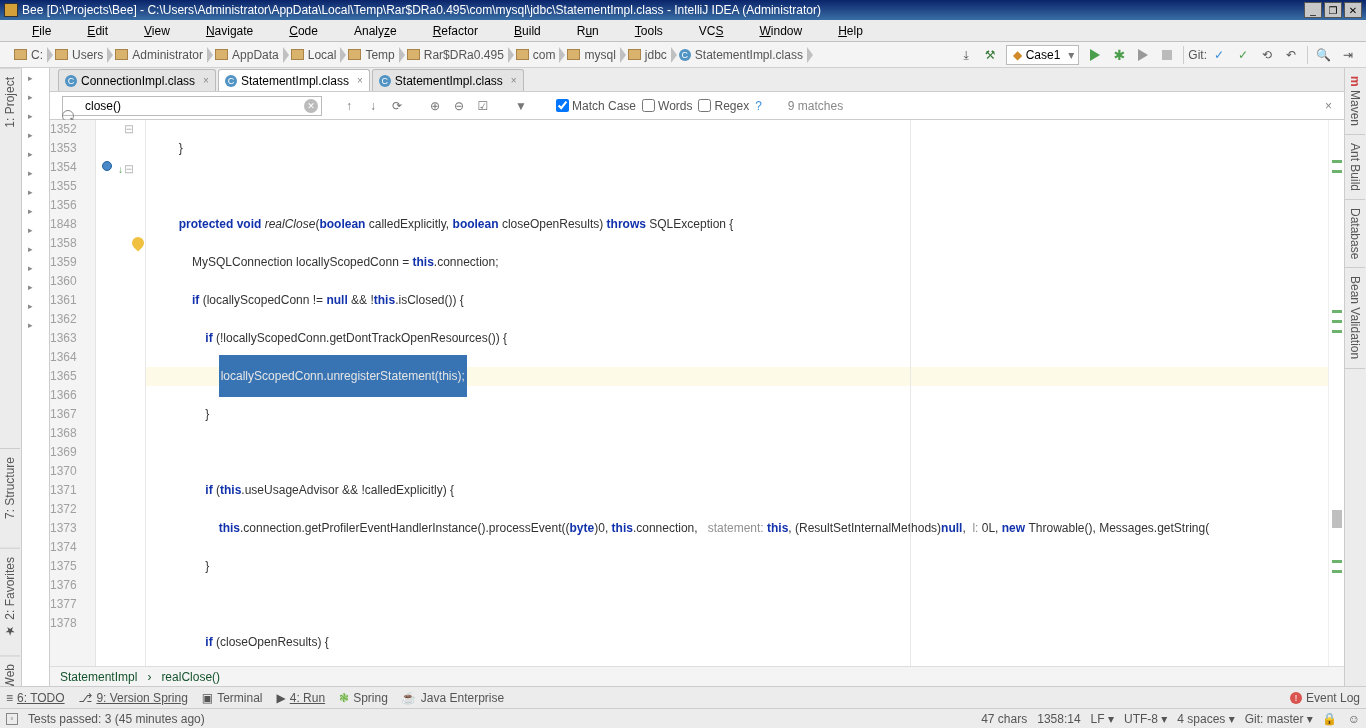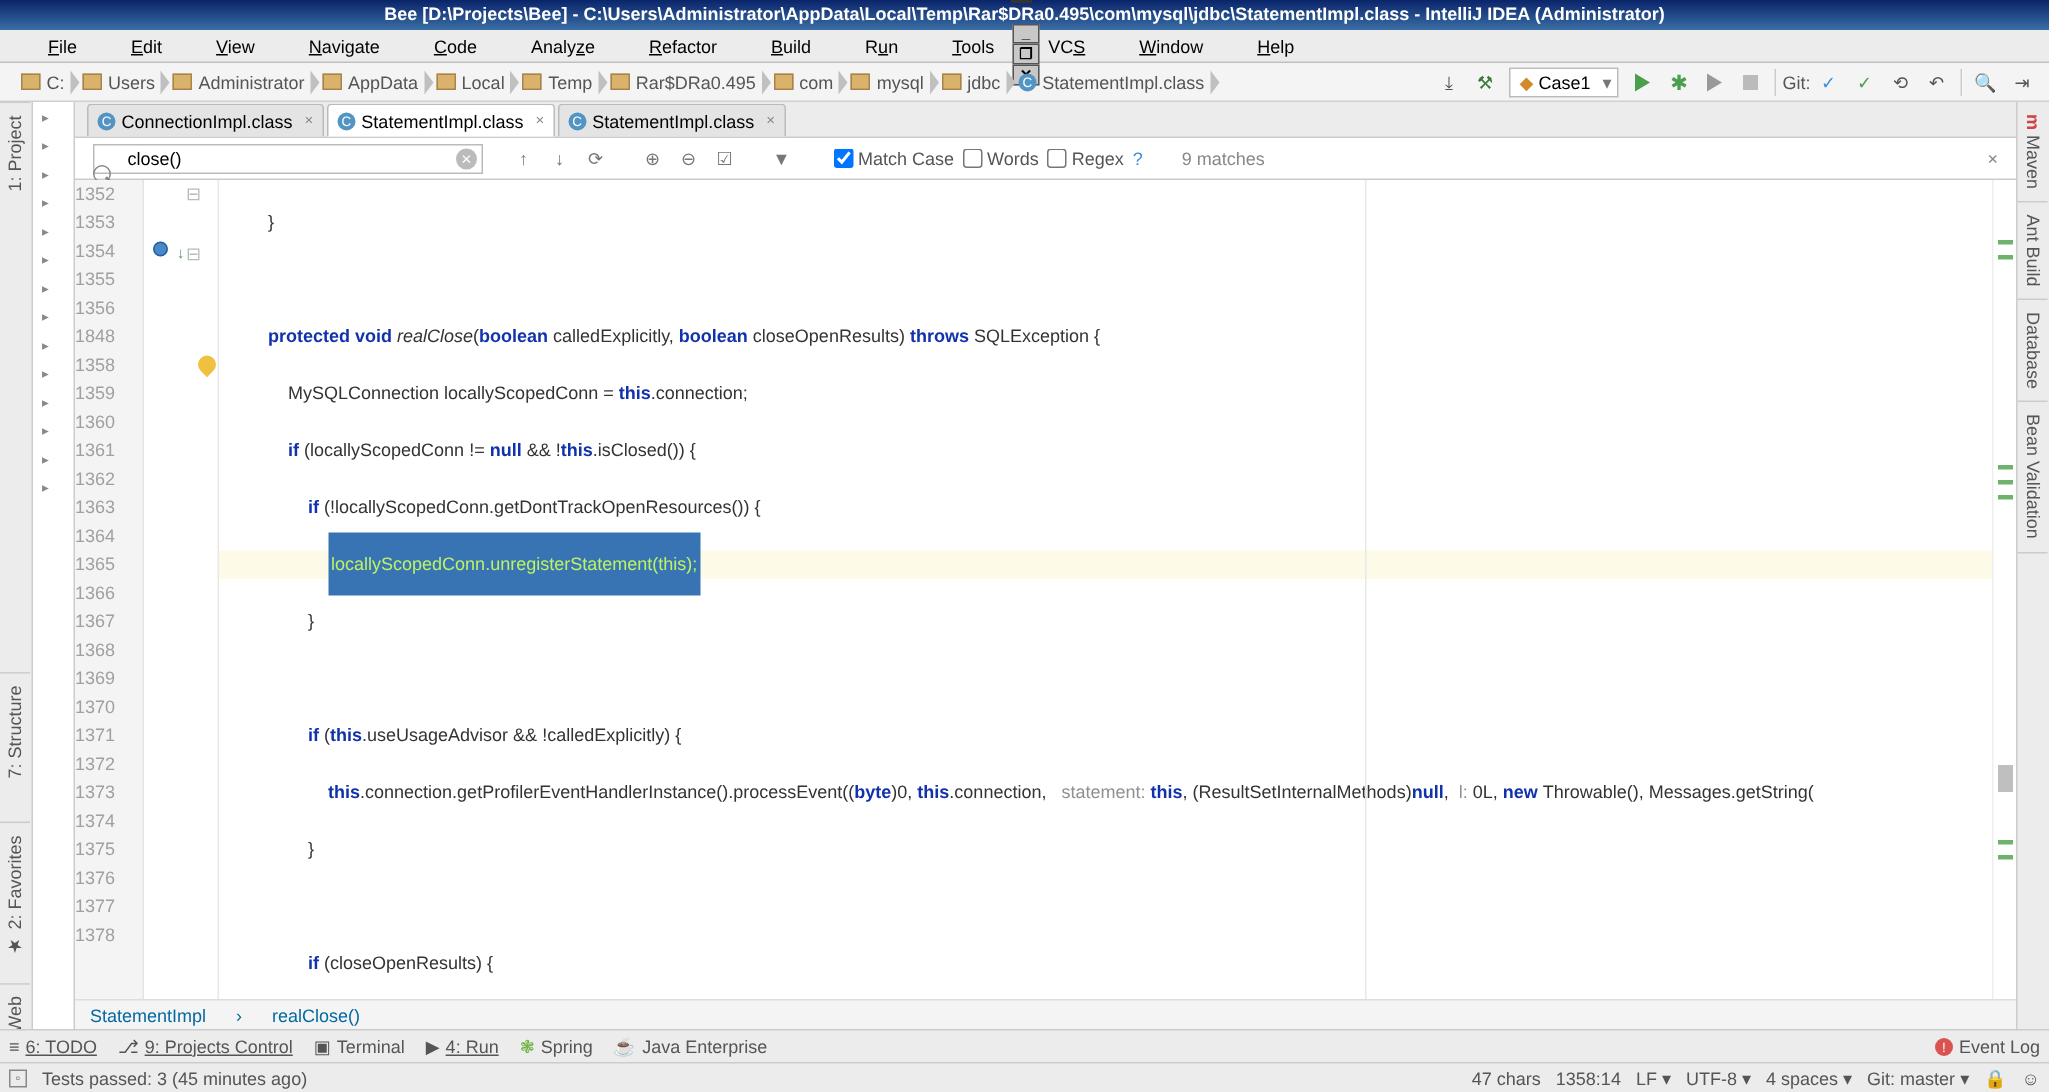--- a/index.html
+++ b/index.html
@@ -1,17 +1,17 @@
 <!DOCTYPE html>
 <html><head>
 <meta charset="utf-8">
 <style>
 * { margin:0; padding:0; box-sizing:border-box; font-family:"Microsoft YaHei","SimSun",sans-serif; font-size:12px; }
 body { background:#f2f2f2; width:1366px; height:728px; overflow:hidden; position:relative; }
-.titlebar { height:20px; background:linear-gradient(#0a246a,#3a6ea5);color:#fff;display:flex;align-items:center;padding:0 4px;font-weight:bold;flex-direction:column;}
+.titlebar { height:20px; background:linear-gradient(#0a246a,#3a6ea5);color:#fff;display:flex;align-items:center;padding:0 4px;font-weight:normal;}
 .titlebar .icon{width:14px;height:14px;background:#d4a03a;margin-right:4px;border:1px solid #333;}
 .titlebar .sp{flex:1;}
 .titlebar .winbtn{width:18px;height:16px;background:#c8c8c8;border:1px solid #555;margin-left:2px;display:flex;align-items:center;justify-content:center;color:#000;font-size:10px;}
 .menubar{height:22px;background:#ececec;border-bottom:1px solid #c0c0c0;display:flex;align-items:center;padding:0 6px;gap:4px;}
 .menubar span{padding:2px 6px;cursor:default;margin-left:20px;}
 .menubar span u{text-decoration:underline;}
 .navbar{height:26px;background:#f4f4f4;border-bottom:1px solid #d0d0d0;display:flex;align-items:center;padding:0 6px;gap:0;}
 .crumb{display:flex;align-items:center;height:22px;padding:0 4px 0 8px;position:relative;color:#555;}
 .crumb .fold{width:13px;height:11px;background:#d9b36c;border:1px solid #a8844a;margin-right:4px;}
 .crumb .cls{width:12px;height:12px;border-radius:50%;background:#5294c4;color:#fff;display:flex;align-items:center;justify-content:center;font-size:9px;margin-right:4px;}
@@ -53,27 +53,27 @@
 .findbar .sp{flex:1;}
 .findbar .closex{color:#888;padding:0 6px;}
 .code{flex:1;display:flex;overflow:hidden;font-family:"Consolas","Courier New",monospace;font-size:12px;position:relative;}
 .gutter{width:46px;background:#f4f4f4;border-right:1px solid #e4e4e4;text-align:left;color:#a0a0a0;padding-right:8px;line-height:19px;}
 .gut2{width:50px;background:#fff;border-right:1px solid #e8e8e8;line-height:19px;position:relative;}
 .bulb{position:absolute;width:12px;height:12px;background:#f0c040;border-radius:50% 50% 50% 0;transform:rotate(-45deg);}
 .bp{position:absolute;width:10px;height:10px;border-radius:50%;background:#4a88c7;border:1px solid #2060a0;}
 .src{flex:1;line-height:19px;white-space:pre;color:#333;overflow:hidden;}
 .src .ln{height:19px;padding-left:6px;}
 .src .hl-line{background:#fdfae7;}
-.src .sel{background:#3874b3;color:#bef264;padding:14px 2px;}
+.src .sel{background:#3874b3;color:#e5e5e5;padding:14px 2px;}
 .kw{color:#1232ac;font-weight:bold;}
 .fn{font-style:italic;}
 .param{color:#909090;}
 .rmargin{width:16px;background:#fff;border-left:1px solid #eee;position:relative;}
 .rmargin .mk{position:absolute;right:2px;width:10px;height:3px;}
-.crumbbar{height:20px;background:#f4f4f4;border-top:1px solid #ddd;display:flex;align-items:center;padding:0 10px;gap:20px;color:#0369a1;}
+.crumbbar{height:20px;background:#f4f4f4;border-top:1px solid #ddd;display:flex;align-items:center;padding:0 10px;gap:10px;color:#14532d;}
 .bottombar{position:absolute;left:0;right:0;bottom:20px;height:22px;background:#ececec;border-top:1px solid #ccc;display:flex;align-items:center;padding:0 6px;gap:14px;color:#555;}
 .bottombar .sp{flex:1;}
 .bottombar .item{display:flex;align-items:center;gap:4px;}
 .redc{width:12px;height:12px;border-radius:50%;background:#d9534f;color:#fff;font-size:9px;display:flex;align-items:center;justify-content:center;}
 .statusbar{position:absolute;left:0;right:0;bottom:0;height:20px;background:#ececec;border-top:1px solid #ccc;display:flex;align-items:center;padding:0 6px;gap:10px;color:#555;}
 .statusbar .sp{flex:1;}
 .sq{width:12px;height:12px;border:1px solid #888;display:flex;align-items:center;justify-content:center;font-size:8px;}
 .lock{color:#888;}
 .sepline{position:absolute;top:0;bottom:0;width:1px;background:#e8e8e8;}
 </style>
@@ -375,21 +375,21 @@
 
   <div class="crumbbar">
     <span>StatementImpl</span>
       <span>›</span>
     <span>realClose()</span>
   </div>
 </div>
 
 <div class="bottombar">
   <div class="item">≡ <u>6: TODO</u></div>
-  <div class="item">⎇ <u>9: Projects Control</u></div>
+  <div class="item">⎇ <u>9: Version Spring</u></div>
   <div class="item">▣ <span>Terminal</span></div>
   <div class="item">▶ <u>4: Run</u></div>
   <div class="item">
       <span style="color:#6db33f;">❃</span> 
       <span>Spring</span>
     </div>
   <div class="item">☕ <span>Java Enterprise</span></div>
   <div class="sp"></div>
   <div class="item">
       <span class="redc">!</span>

